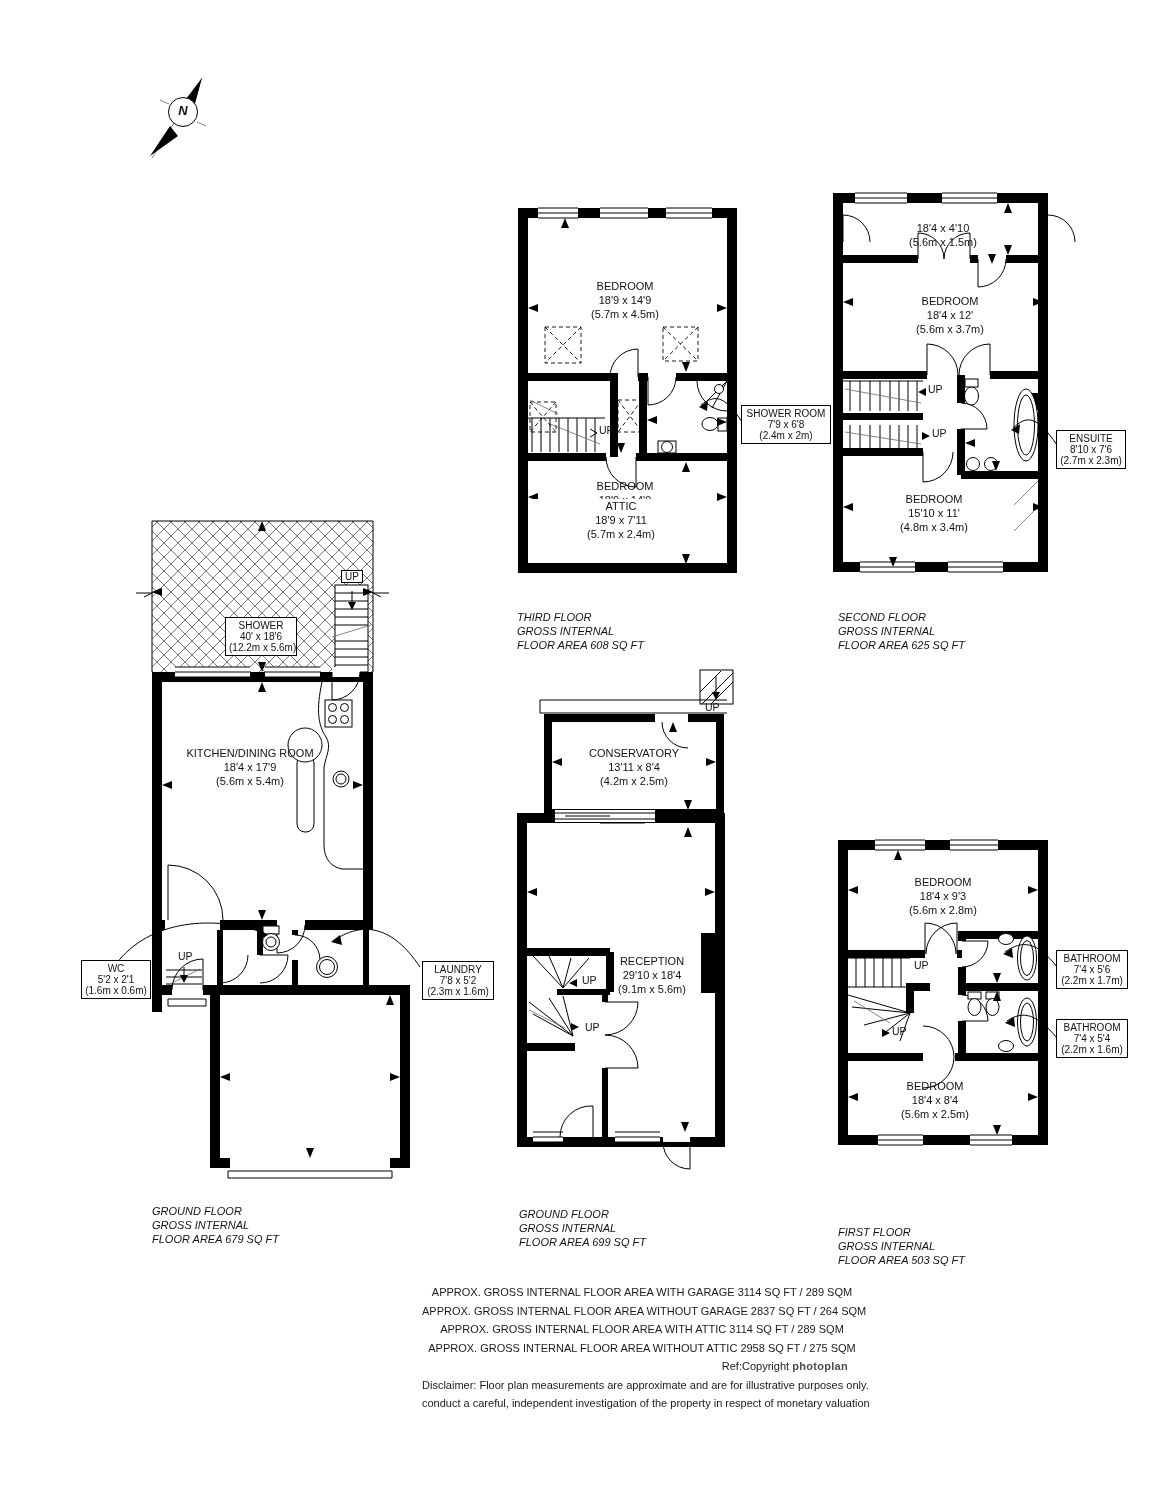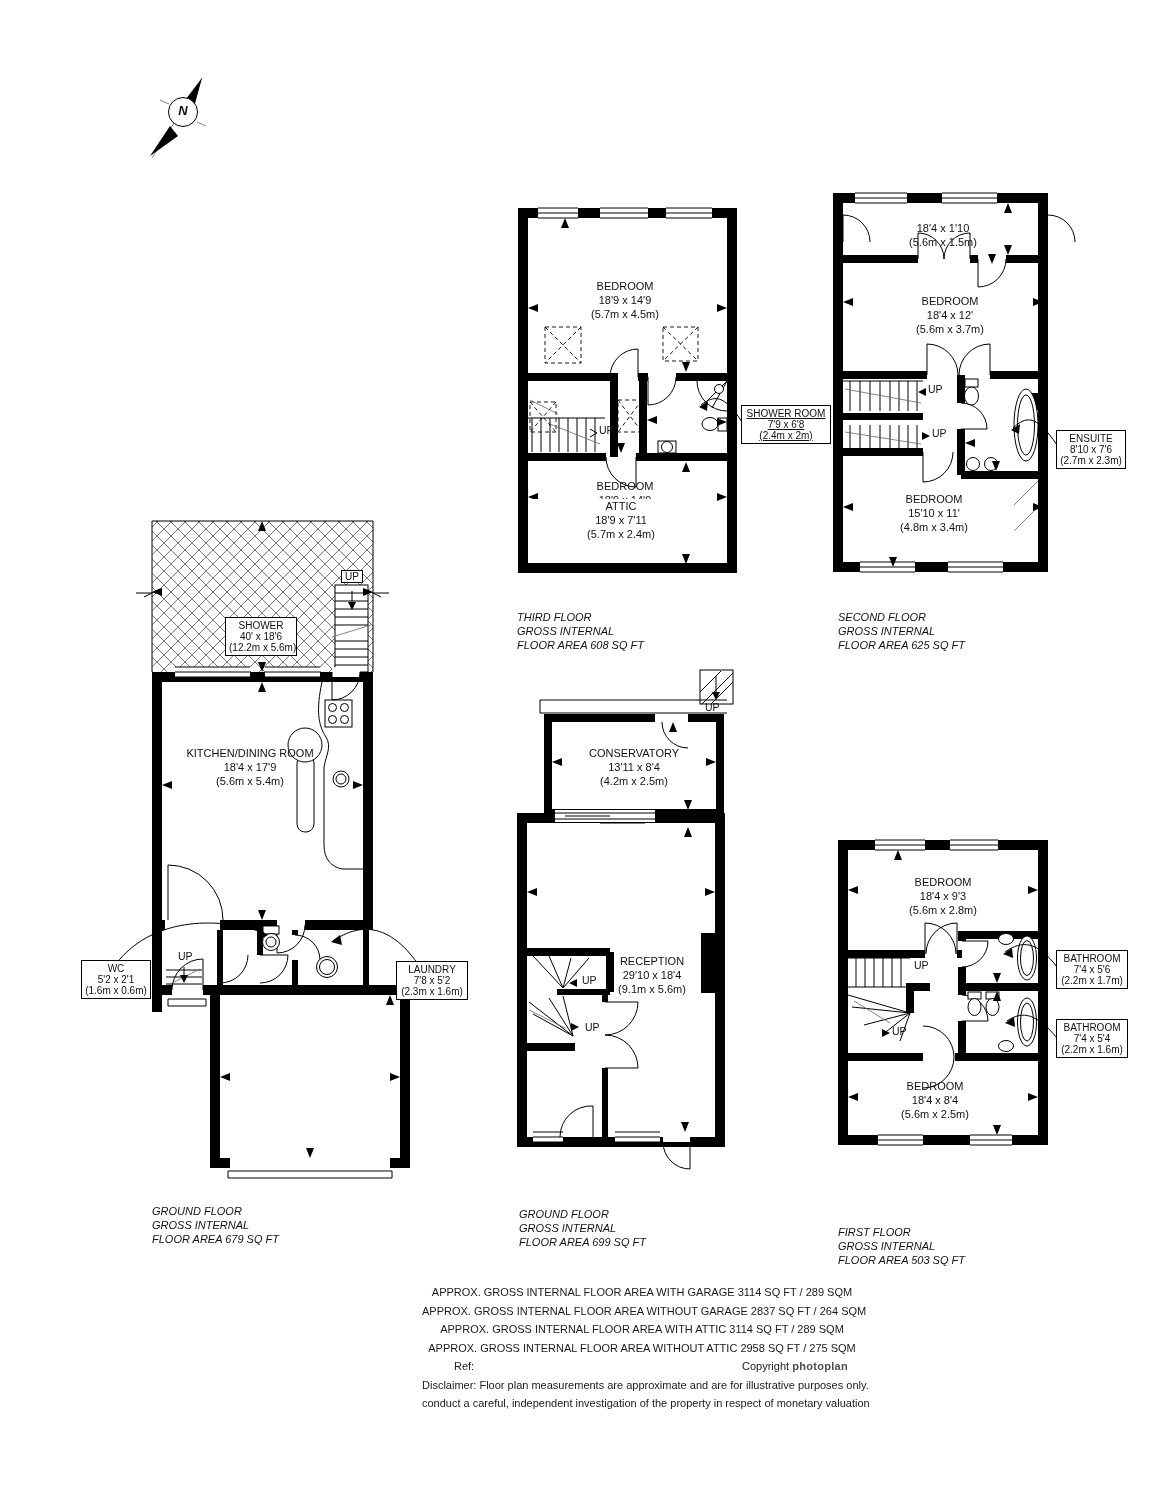--- a/index.html
+++ b/index.html
@@ -23,21 +23,21 @@
         font-size:10px;line-height:11px;padding:2px 3px;white-space:nowrap;}
   .abox span{display:block;}
   .up{position:absolute;font-size:10.5px;color:#111;white-space:nowrap;}
   .upbox{position:absolute;border:1px solid #000;background:#fff;font-size:10px;line-height:11px;
          padding:0 3px;color:#111;}
   .flabel{position:absolute;font-size:11px;line-height:14px;color:#111;white-space:nowrap;font-style:italic;}
   .flabel span{display:block;}
   .summary{position:absolute;left:385px;top:1283px;width:440px;text-align:center;
            font-size:11px;line-height:18.5px;color:#1a1a1a;margin-left:37px;}
   .summary .line{white-space:nowrap;}
-  .refrow{display:flex;justify-content:space-between;padding:0 14px 0 32px;}
+  .refrow{display:flex;justify-content:flex-end;padding:0 14px 0 32px;}
   .brand{font-weight:bold;color:#4d4d4d;letter-spacing:.3px;}
   .ncircle{position:absolute;left:172px;top:103px;width:22px;text-align:center;
            font-size:13px;font-style:italic;font-weight:bold;color:#111;}
 </style>
 </head>
 <body>
 
 <div id="page">
 
   <svg style="left:140px;top:60px;" width="90" height="110" viewBox="0 0 90 110">
@@ -109,21 +109,21 @@
   <div class="rlabel" style="left:535px;top:279px;width:180px;">
     <span>BEDROOM</span>
     <span>18'9 x 14'9</span>
     <span>(5.7m x 4.5m)</span>
   </div>
   <div class="rlabel" style="left:531px;top:499px;width:180px;background:#fff;">
     <span>ATTIC</span>
     <span>18'9 x 7'11</span>
     <span>(5.7m x 2.4m)</span>
   </div>
-  <div class="abox" style="left:741px;top:405px;width:82px;text-decoration:underline;">
+  <div class="abox" style="left:741px;top:405px;width:82px;">
     <span>SHOWER ROOM</span>
     <span>7'9 x 6'8</span>
     <span>(2.4m x 2m)</span>
   </div>
   <div class="up" style="left:599px;top:424px;">UP</div>
   <div class="flabel" style="left:517px;top:610px;">
     <span>THIRD FLOOR</span>
     <span>GROSS INTERNAL</span>
     <span>FLOOR AREA 608 SQ FT</span>
   </div>
@@ -178,21 +178,21 @@
         <polygon class="f" points="63,382 59,372 67,372"></polygon>
       <polygon class="f" points="135,258 145,254 145,262"></polygon>
         <polygon class="f" points="166,286 162,276 170,276"></polygon>
     </g>
     <g>
       <path class="t" d="M227 260C206 229 196 231 183 243"></path>
         <polygon class="f" points="181,245 190,239 189,249"></polygon>
     </g>
   </svg>
   <div class="rlabel" style="left:883px;top:221px;width:120px;">
-    <span>18'4 x 1'10</span>
+    <span>18'4 x 4'10</span>
     <span>(5.6m x 1.5m)</span>
   </div>
   <div class="rlabel" style="left:860px;top:294px;width:180px;">
     <span>BEDROOM</span>
     <span>18'4 x 12'</span>
     <span>(5.6m x 3.7m)</span>
   </div>
   <div class="rlabel" style="left:844px;top:492px;width:180px;">
     <span>BEDROOM</span>
     <span>15'10 x 11'</span>
@@ -312,21 +312,21 @@
   <div class="rlabel" style="left:160px;top:746px;width:180px;">
     <span>KITCHEN/DINING ROOM</span>
     <span>18'4 x 17'9</span>
     <span>(5.6m x 5.4m)</span>
   </div>
   <div class="abox" style="left:81px;top:960px;width:62px;">
     <span>WC</span>
     <span>5'2 x 2'1</span>
     <span>(1.6m x 0.6m)</span>
   </div>
-  <div class="abox" style="left:396px;top:961px;width:64px;">
+  <div class="abox" style="left:422px;top:961px;width:64px;">
     <span>LAUNDRY</span>
     <span>7'8 x 5'2</span>
     <span>(2.3m x 1.6m)</span>
   </div>
   <div class="up" style="left:178px;top:950px;">UP</div>
   <div class="flabel" style="left:152px;top:1204px;">
     <span>GROUND FLOOR</span>
     <span>GROSS INTERNAL</span>
     <span>FLOOR AREA 679 SQ FT</span>
   </div>

